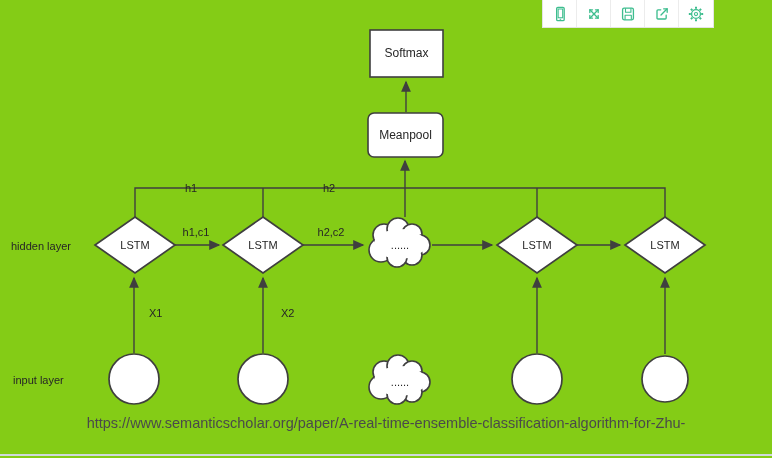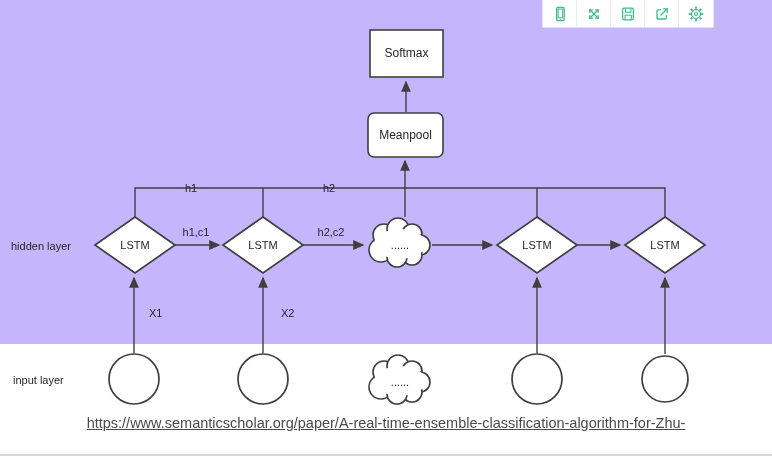--- a/index.html
+++ b/index.html
@@ -1,34 +1,34 @@
 <!DOCTYPE html>
 <html><head>
 <meta charset="utf-8">
 <style>
   html,body{margin:0;padding:0;width:772px;height:458px;background:#ffffff;overflow:hidden;
     font-family:"Liberation Sans", sans-serif;}
-  .stage{position:relative;width:772px;height:344px;background:#c4b5fd;}
+  .stage{position:relative;width:772px;height:458px;background:#84cc16;}
 
   
   .toolbar{position:absolute;left:542px;top:0;height:28px;display:flex;background:#fff;
     border:1px solid #e4e4e4;border-top:none;box-sizing:border-box;}
   .tool-btn{width:34px;height:27px;display:flex;align-items:center;justify-content:center;
     border-right:1px solid #ececec;background:#fff;cursor:pointer;box-sizing:border-box;}
   .tool-btn:last-child{border-right:none;}
   .tool-btn svg{display:block;}
 
   
   .diagram{position:absolute;left:0;top:0;}
   .diagram text{font-family:"Liberation Sans", sans-serif;fill:#262626;}
 
   
   .link-block{position:absolute;left:0;top:414px;width:772px;text-align:center;
     color:#4a4a4a;font-size:14.5px;line-height:19px;cursor:pointer;}
-  .link-block .l1{text-decoration:underline;}
+  .link-block .l1{}
   .link-block .l2{text-decoration:none;}
   .bottom-rule{position:absolute;left:0;top:454px;width:772px;height:2px;background:#cfd8dc;}
 </style>
 </head>
 <body>
 
 <div class="stage">
 
   <svg class="diagram" width="772" height="458" viewBox="0 0 772 458">
     <defs>

